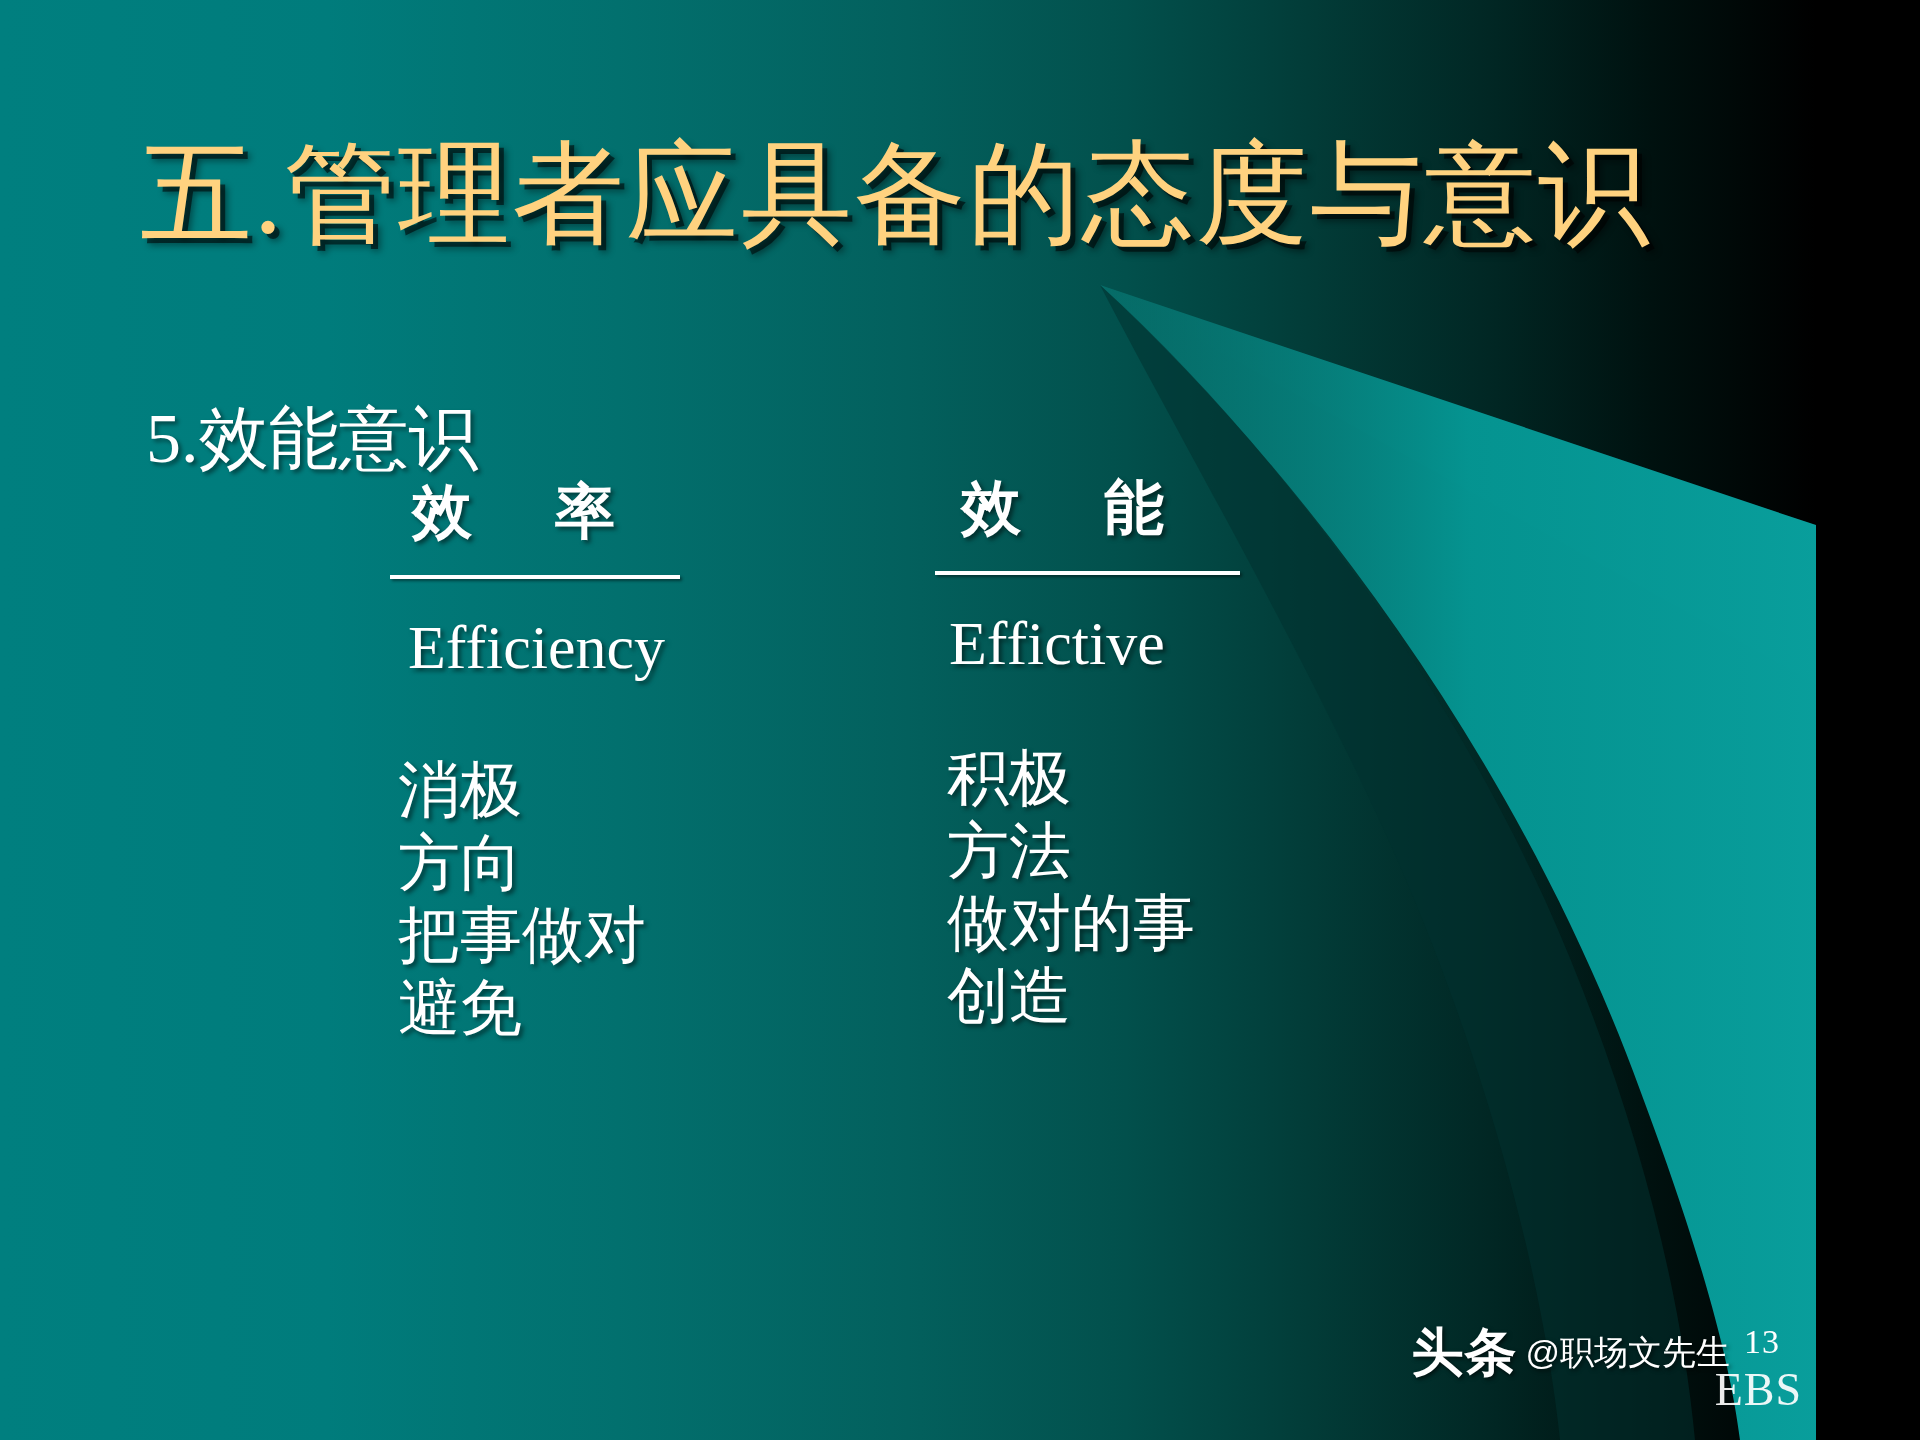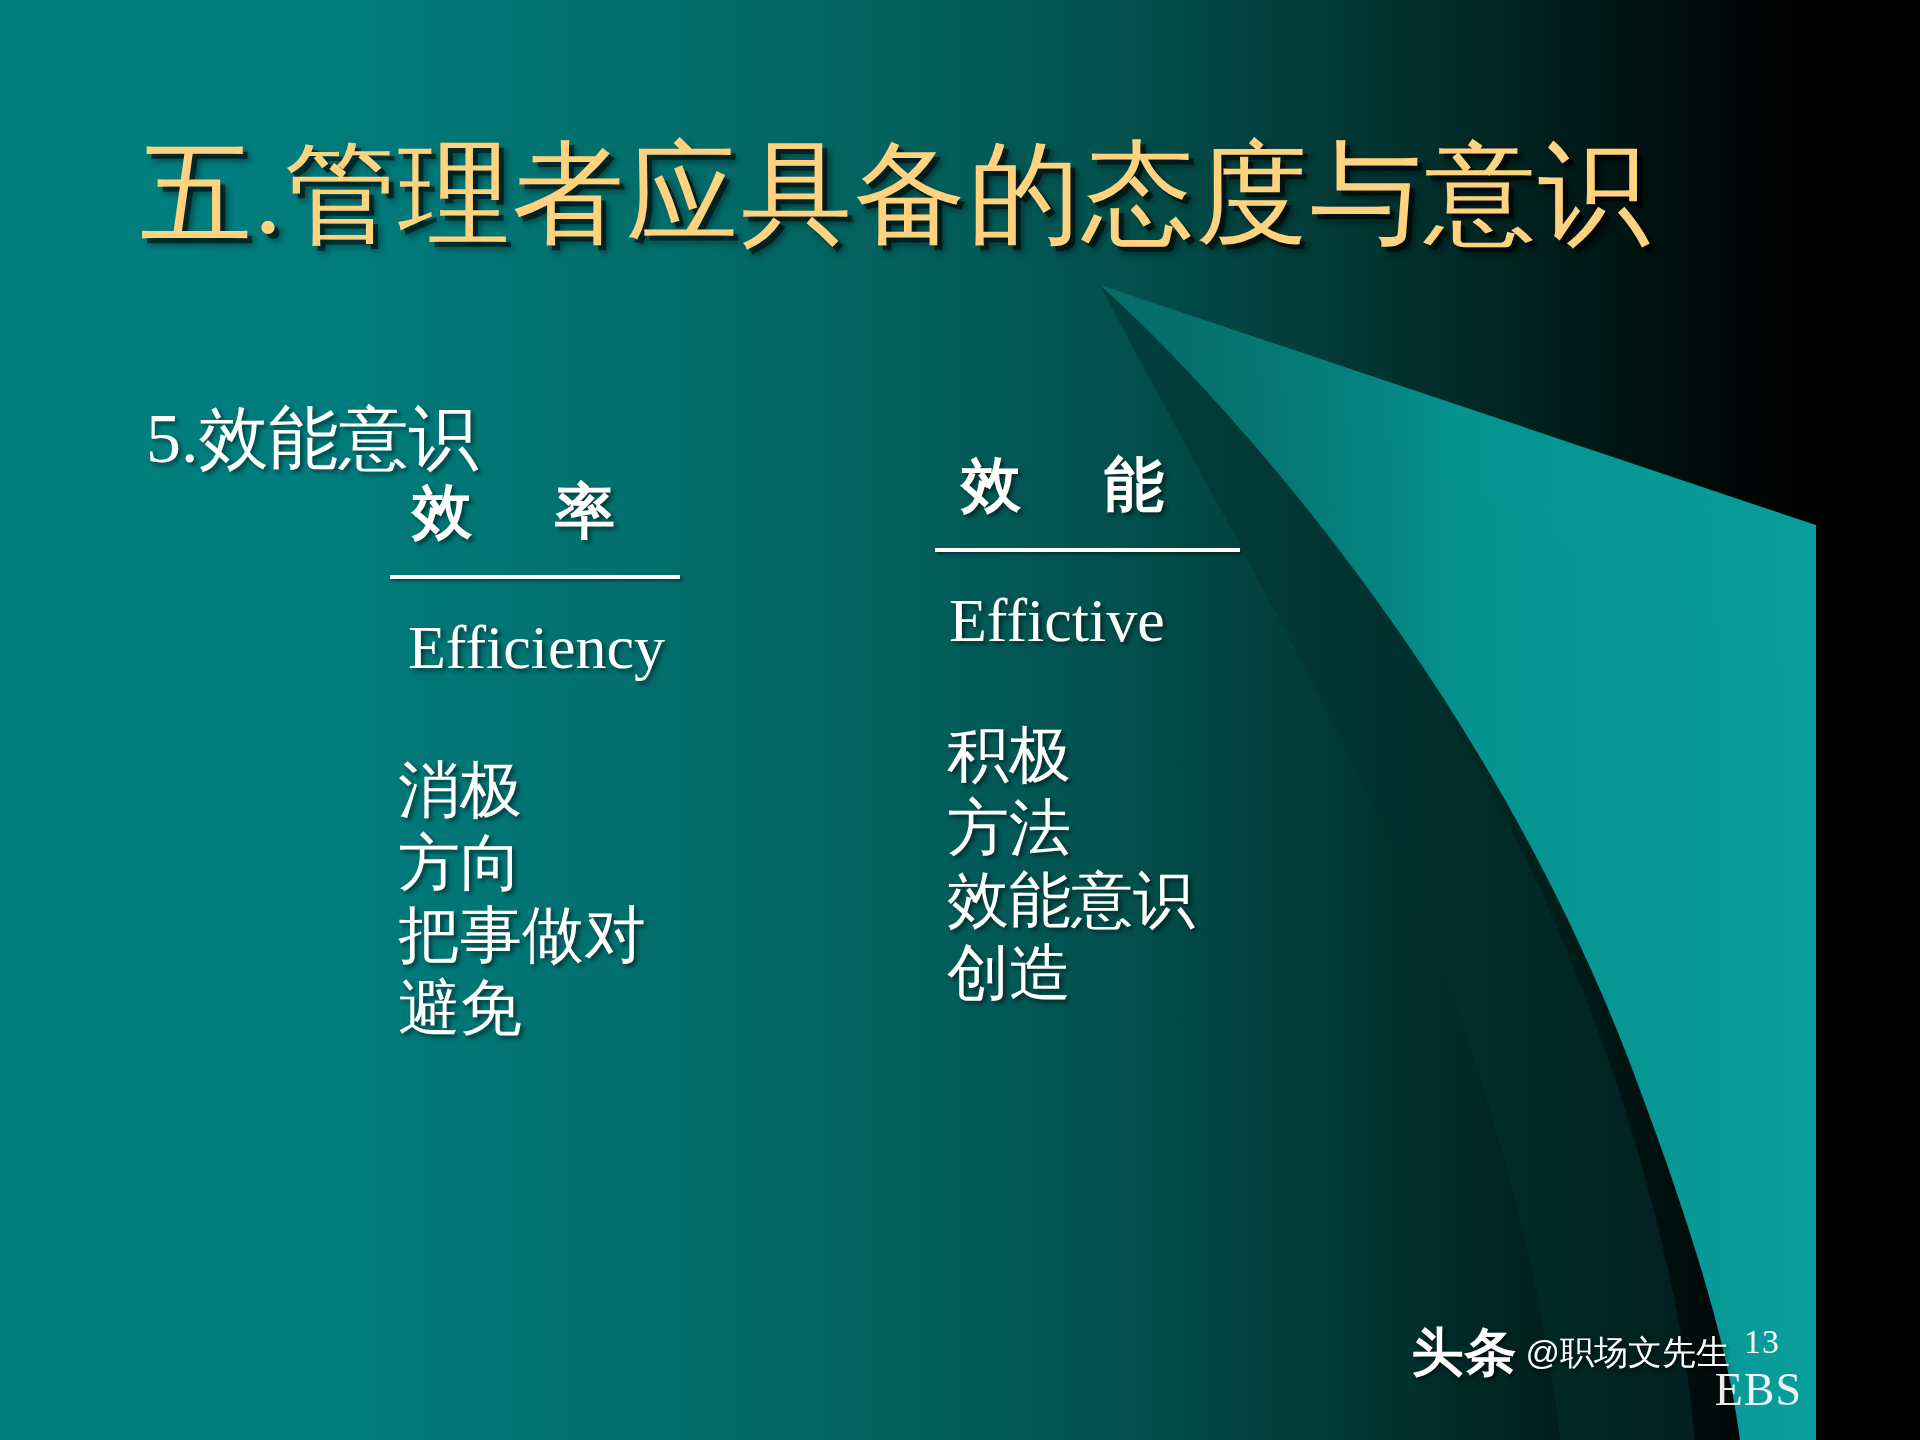--- a/index.html
+++ b/index.html
@@ -62,21 +62,21 @@
     white-space: nowrap;
     text-shadow: 3px 3px 4px rgba(0,0,0,0.45);
   }
 
   
   .col {
     position: absolute;
     color: #ffffff;
   }
   .col-left  { left: 390px; top: 472px; width: 520px; }
-  .col-right { left: 935px; top: 445px; width: 520px; }
+  .col-right { left: 935px; top: 468px; width: 520px; }
 
   .col-head {
     font-size: 60px;
     font-weight: bold;
     letter-spacing: 34px;
     white-space: nowrap;
     text-shadow: 3px 3px 4px rgba(0,0,0,0.5);
   }
   .col-left .col-head  { padding-left: 22px; }
   .col-right .col-head { padding-left: 26px; }
@@ -207,21 +207,21 @@
     </ul>
   </div>
 
   <div class="col col-right">
     <div class="col-head">效 能</div>
     <div class="rule"></div>
     <div class="col-en">Effictive</div>
     <ul class="col-list">
       <li>积极</li>
       <li>方法</li>
-      <li>效能意识</li>
+      <li>做对的事</li>
       <li>创造</li>
     </ul>
   </div>
 
   <div class="page-number">13</div>
 
   <div class="deck-mark">EBS</div>
 
   <div class="watermark">
     <span class="wm-brand">头条</span>

